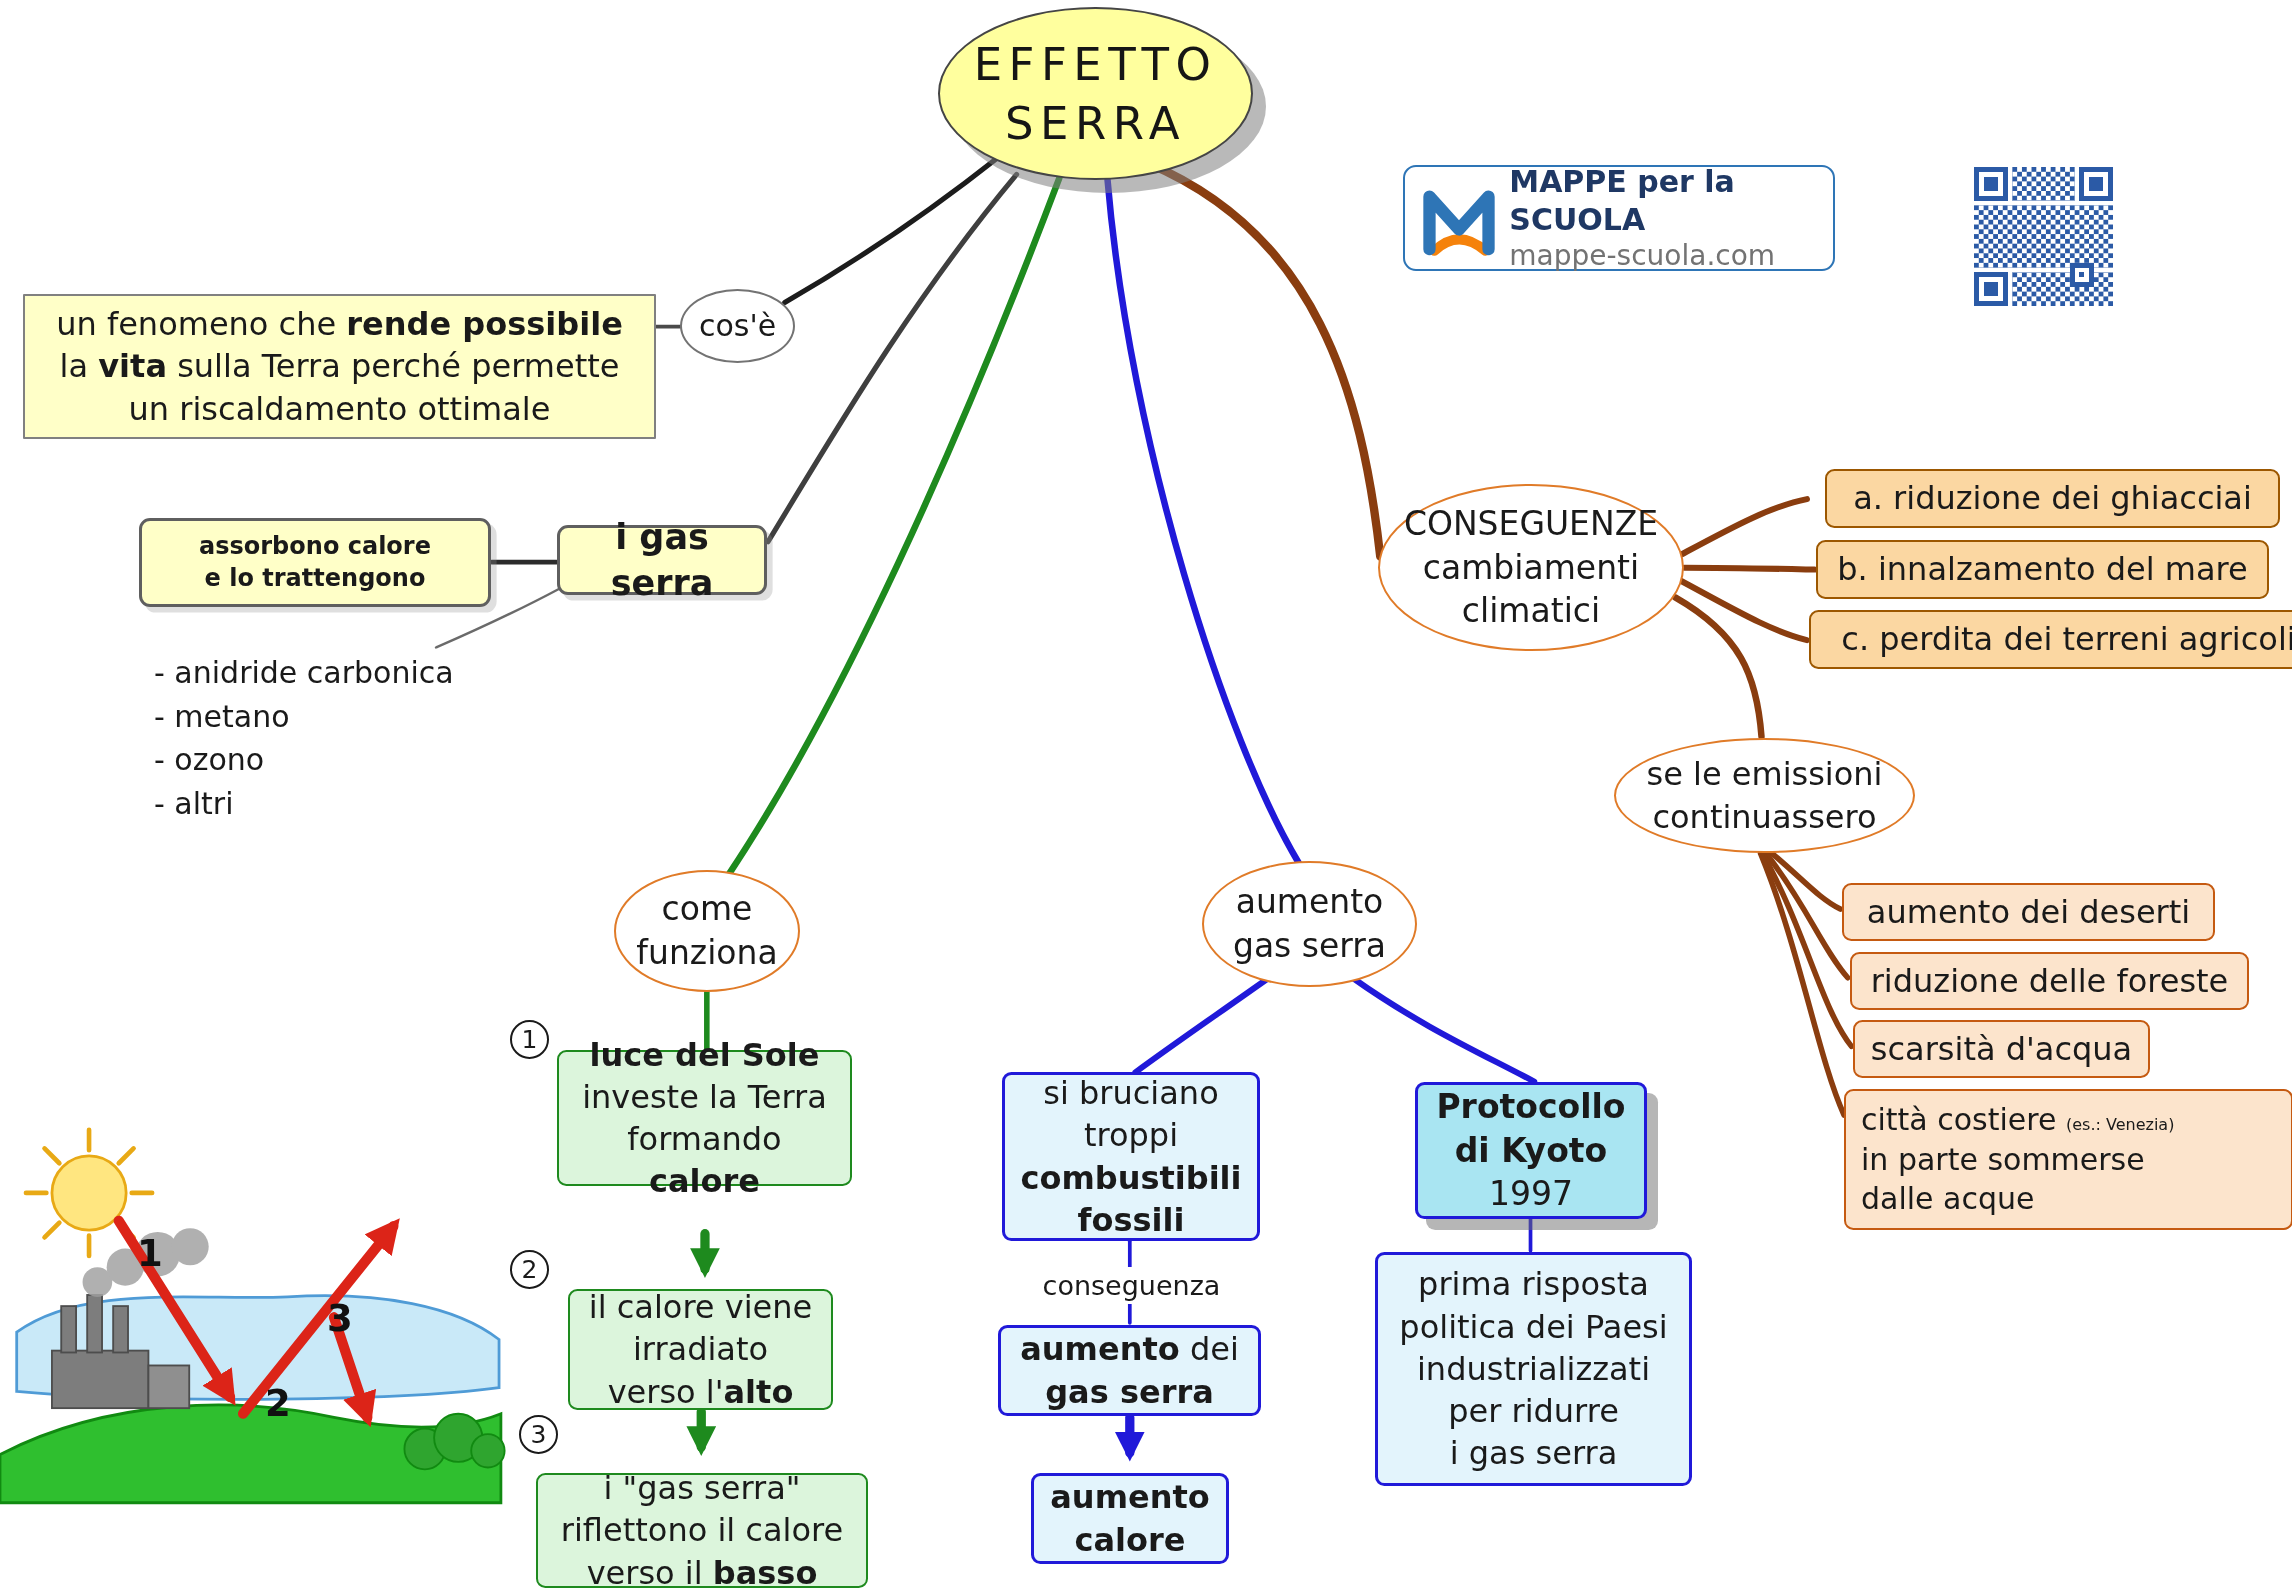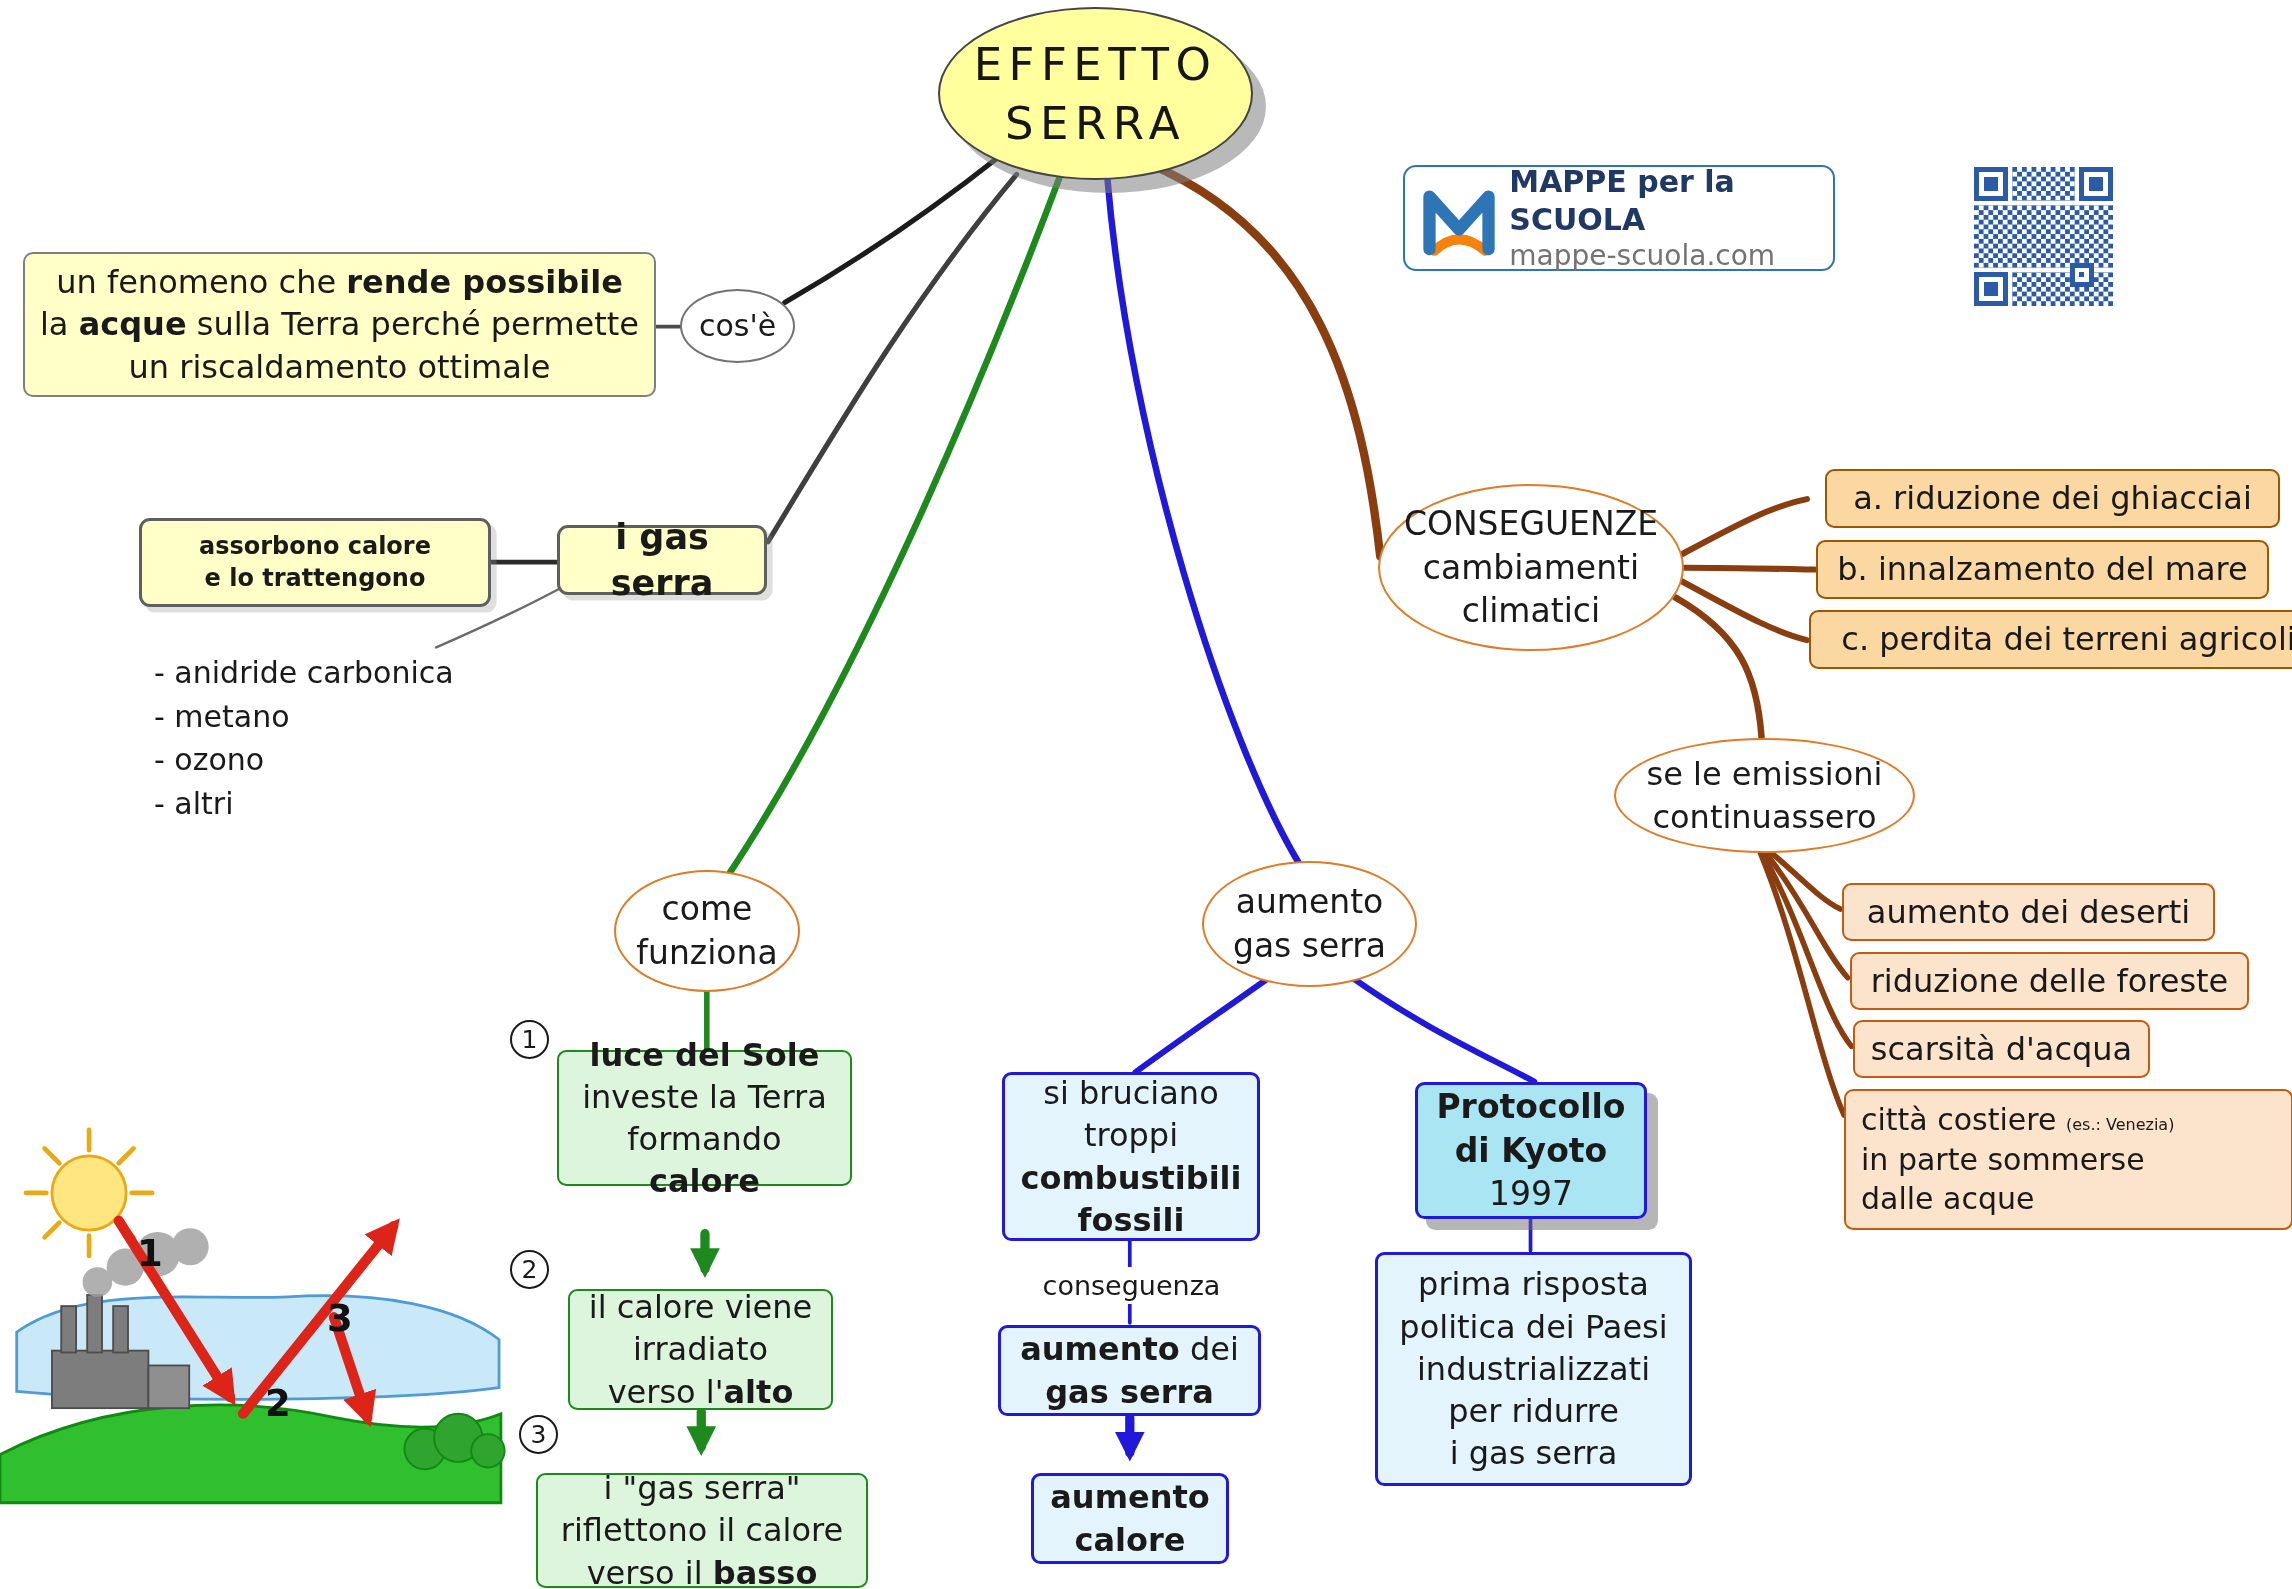--- a/index.html
+++ b/index.html
@@ -5,21 +5,21 @@
   * { margin:0; padding:0; box-sizing:border-box; }
   html,body { background:#ffffff; }
   body { font-family:"DejaVu Sans","Liberation Sans",sans-serif; color:#1a1a1a; }
   #canvas { position:relative; width:2293px; height:1590px; background:#ffffff; overflow:hidden; }
   #connectors { position:absolute; left:0; top:0; z-index:0; }
   .abs { position:absolute; z-index:1; }
   .ellipse { border-radius:50%; background:#ffffff; display:flex; align-items:center; justify-content:center; text-align:center; }
   .box { display:flex; align-items:center; justify-content:center; text-align:center; }
   .txt { white-space:pre-line; line-height:1.32; }
   .blk { display:block; }
-  .yellowbox { background:var(--yellow-box); border:2.8px solid #808080; border-radius:10px; }
+  .yellowbox { background:var(--yellow-box); border:2.8px solid #808080; border-radius:1px;margin-top:42px; }
   .yellowbox2 { background:var(--yellow-box); border:3.7px solid #5f5f5f; border-radius:11px; box-shadow:5.6px 5.6px 0 rgba(150,150,150,.30); }
   .greenbox { background:var(--green-fill); border:2.8px solid var(--green); border-radius:9.3px; font-size:32px; }
   .bluebox { background:var(--blue-fill); border:3.7px solid var(--blue); border-radius:9.3px; font-size:32px; }
   .orangebox { background:var(--orange-fill); border:2.8px solid var(--orange-dark); border-radius:9.3px; font-size:32px; }
   .futurebox { background:var(--orange-fill-light); border:2.8px solid var(--orange-border); border-radius:9.3px; font-size:32px; }
   .orange-ellipse { border:2.8px solid var(--orange); }
   .title-node { background:var(--yellow-node); border:2.8px solid #454545; box-shadow:13px 13px 0 rgba(128,128,128,.55); font-size:45px; letter-spacing:6.5px; color:#161616; }
   .stepnum { width:39px; height:39px; border:2.8px solid #1a1a1a; border-radius:50%; background:#fff; display:flex; align-items:center; justify-content:center; font-size:25px; z-index:2; }
   .gasline { font-size:30px; line-height:1.45; }
   .logo { display:flex; align-items:center; background:#fff; border:2.8px solid var(--brand-blue); border-radius:13px; padding:7.4px 9.3px 7.4px 13px; }
@@ -153,21 +153,21 @@
       <rect x="21" y="21" width="3" height="3" fill="#ffffff"></rect>
       <rect x="22" y="22" width="1" height="1" fill="var(--qr-blue)"></rect>
     </svg>
   </div>
 
   <div class="abs ellipse" style="left:680px;top:289px;width:115px;height:74px;border:2.8px solid #737373;font-size:30px;">
     <div class="txt"><span>cos'è</span></div>
   </div>
   <div class="abs box yellowbox" style="left:23px;top:252px;width:633px;height:145px;font-size:32px;">
     <div class="txt"><span>un fenomeno che </span><b>rende possibile</b><span>
-la </span><b>acque</b><span> sulla Terra perché permette
+la </span><b>vita</b><span> sulla Terra perché permette
 un riscaldamento ottimale</span></div>
   </div>
 
   <div class="abs box yellowbox2" style="left:139px;top:518px;width:352px;height:89px;font-size:24px;font-weight:bold;">
     <div class="txt">assorbono calore
 e lo trattengono</div>
   </div>
   <div class="abs box yellowbox2" style="left:557px;top:525px;width:210px;height:70px;font-size:35px;font-weight:bold;">
     <div class="txt">i gas serra</div>
   </div>

